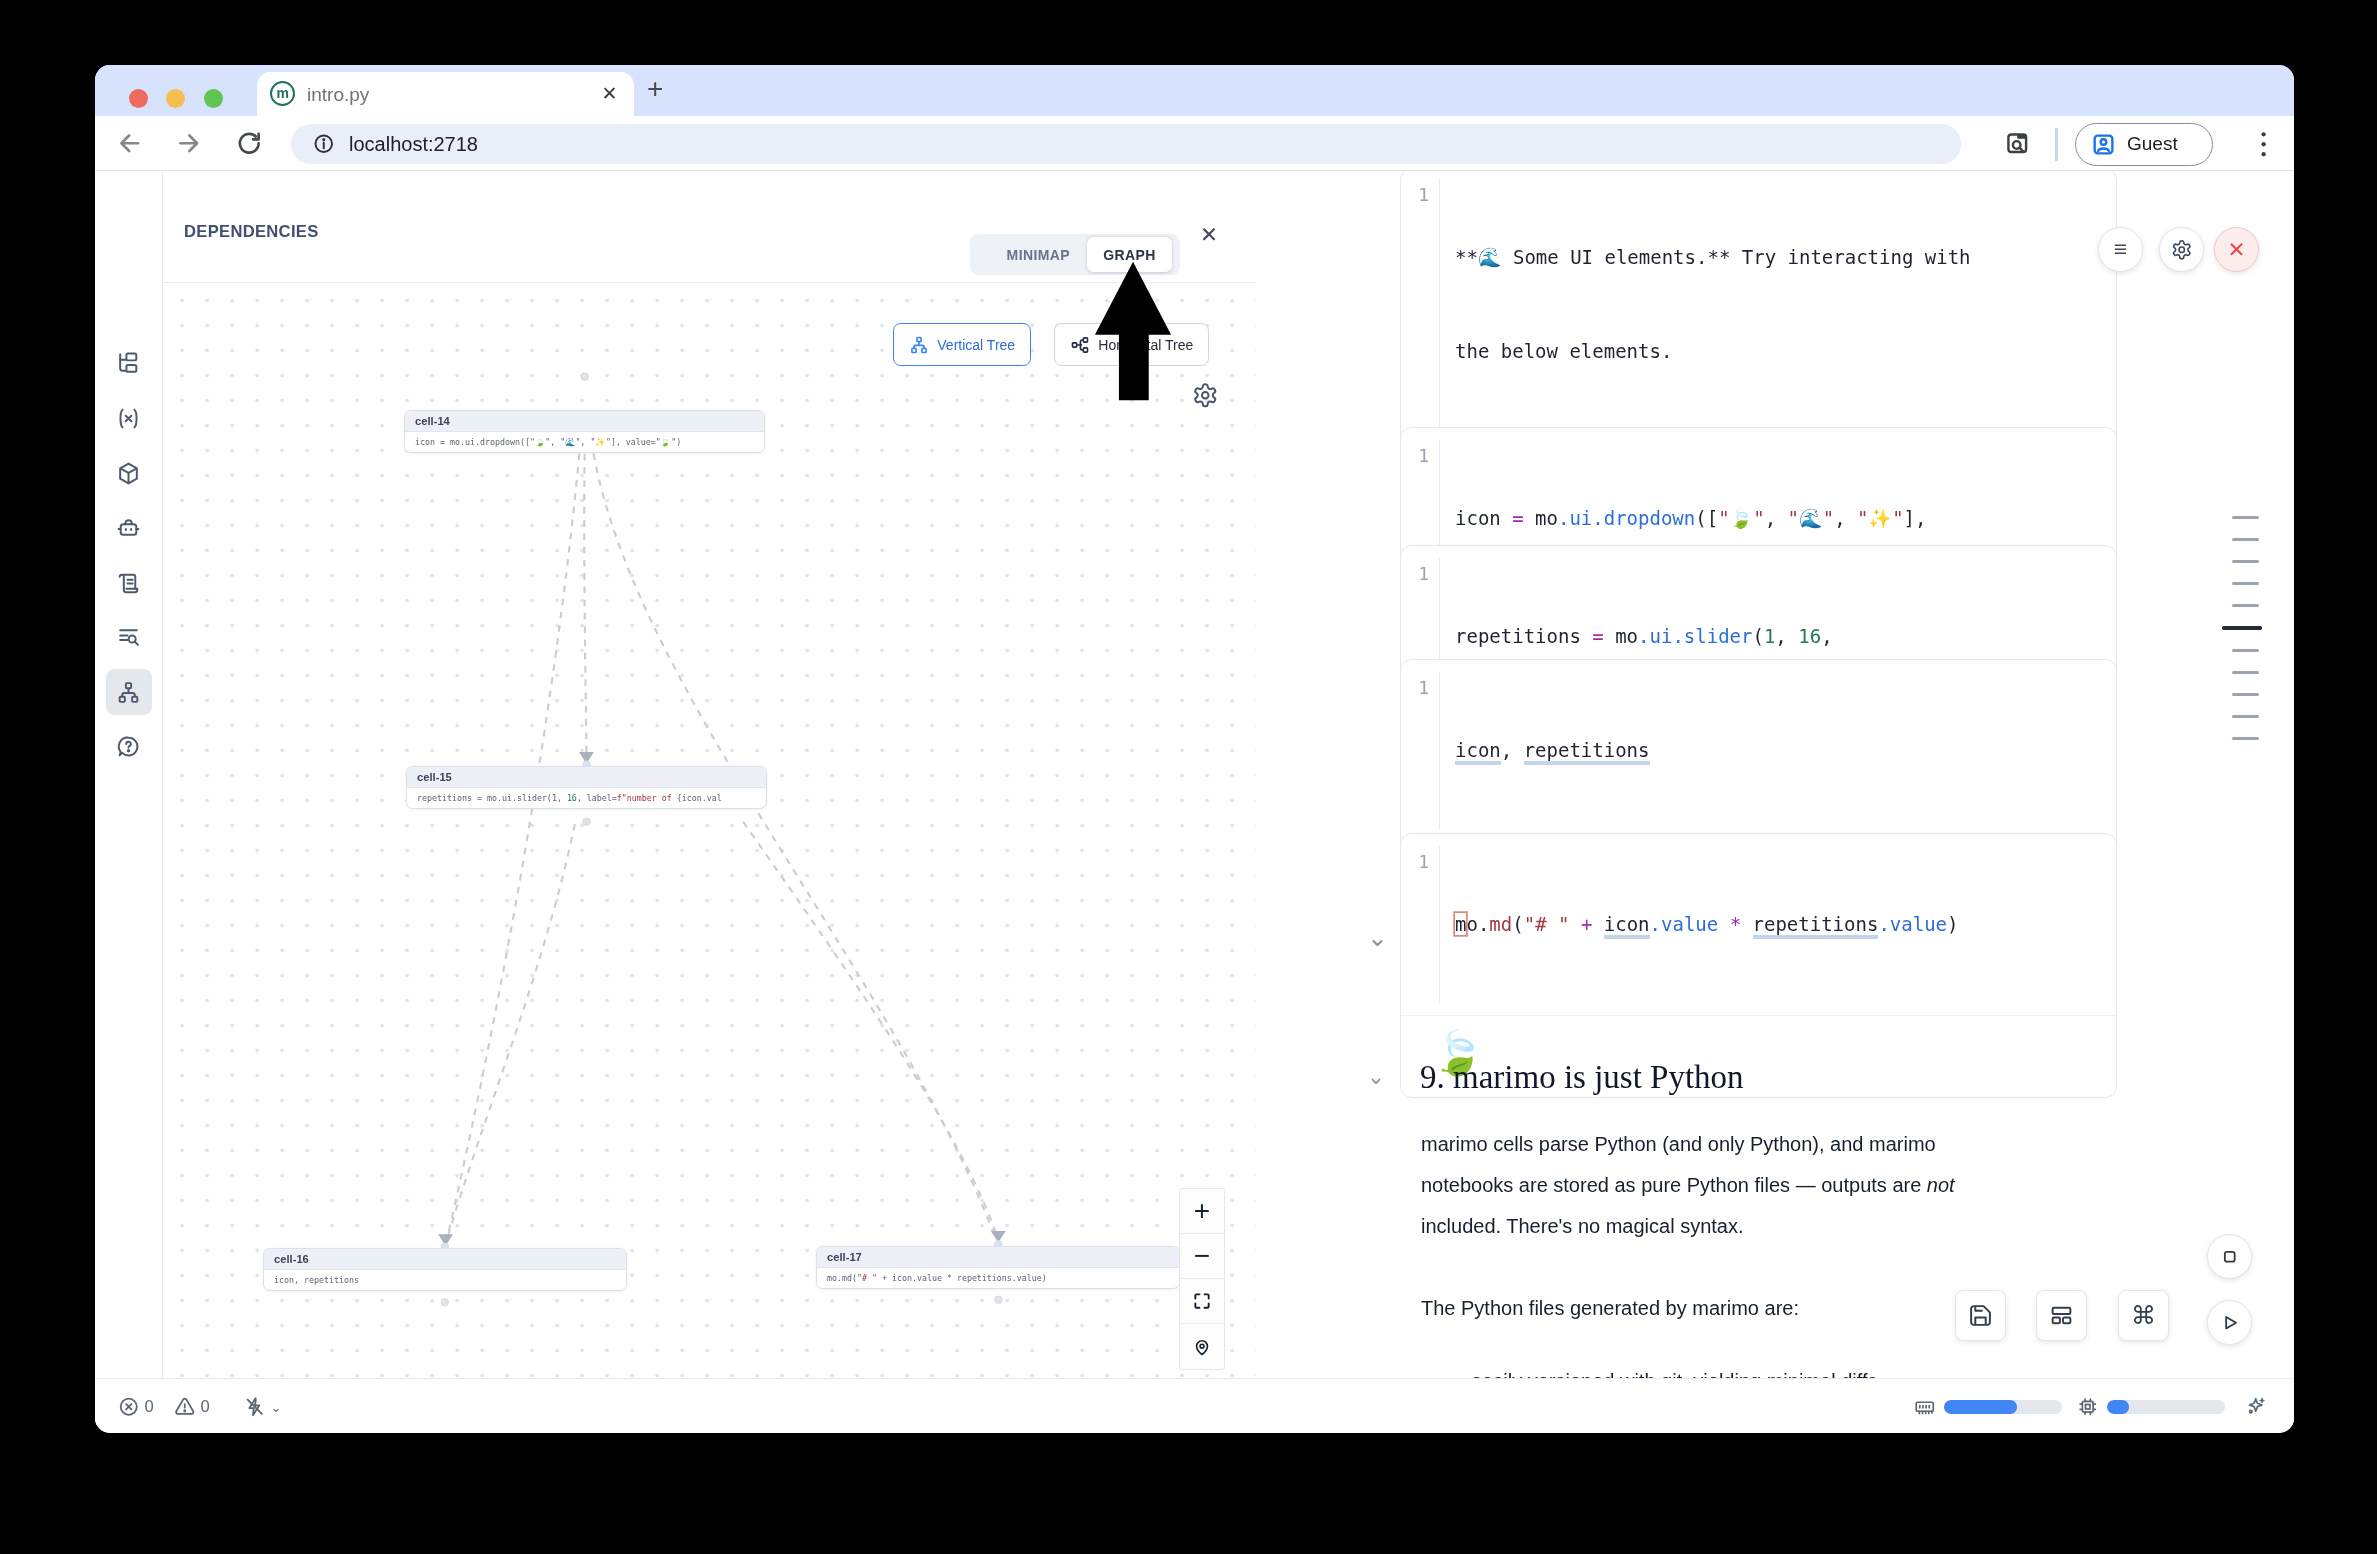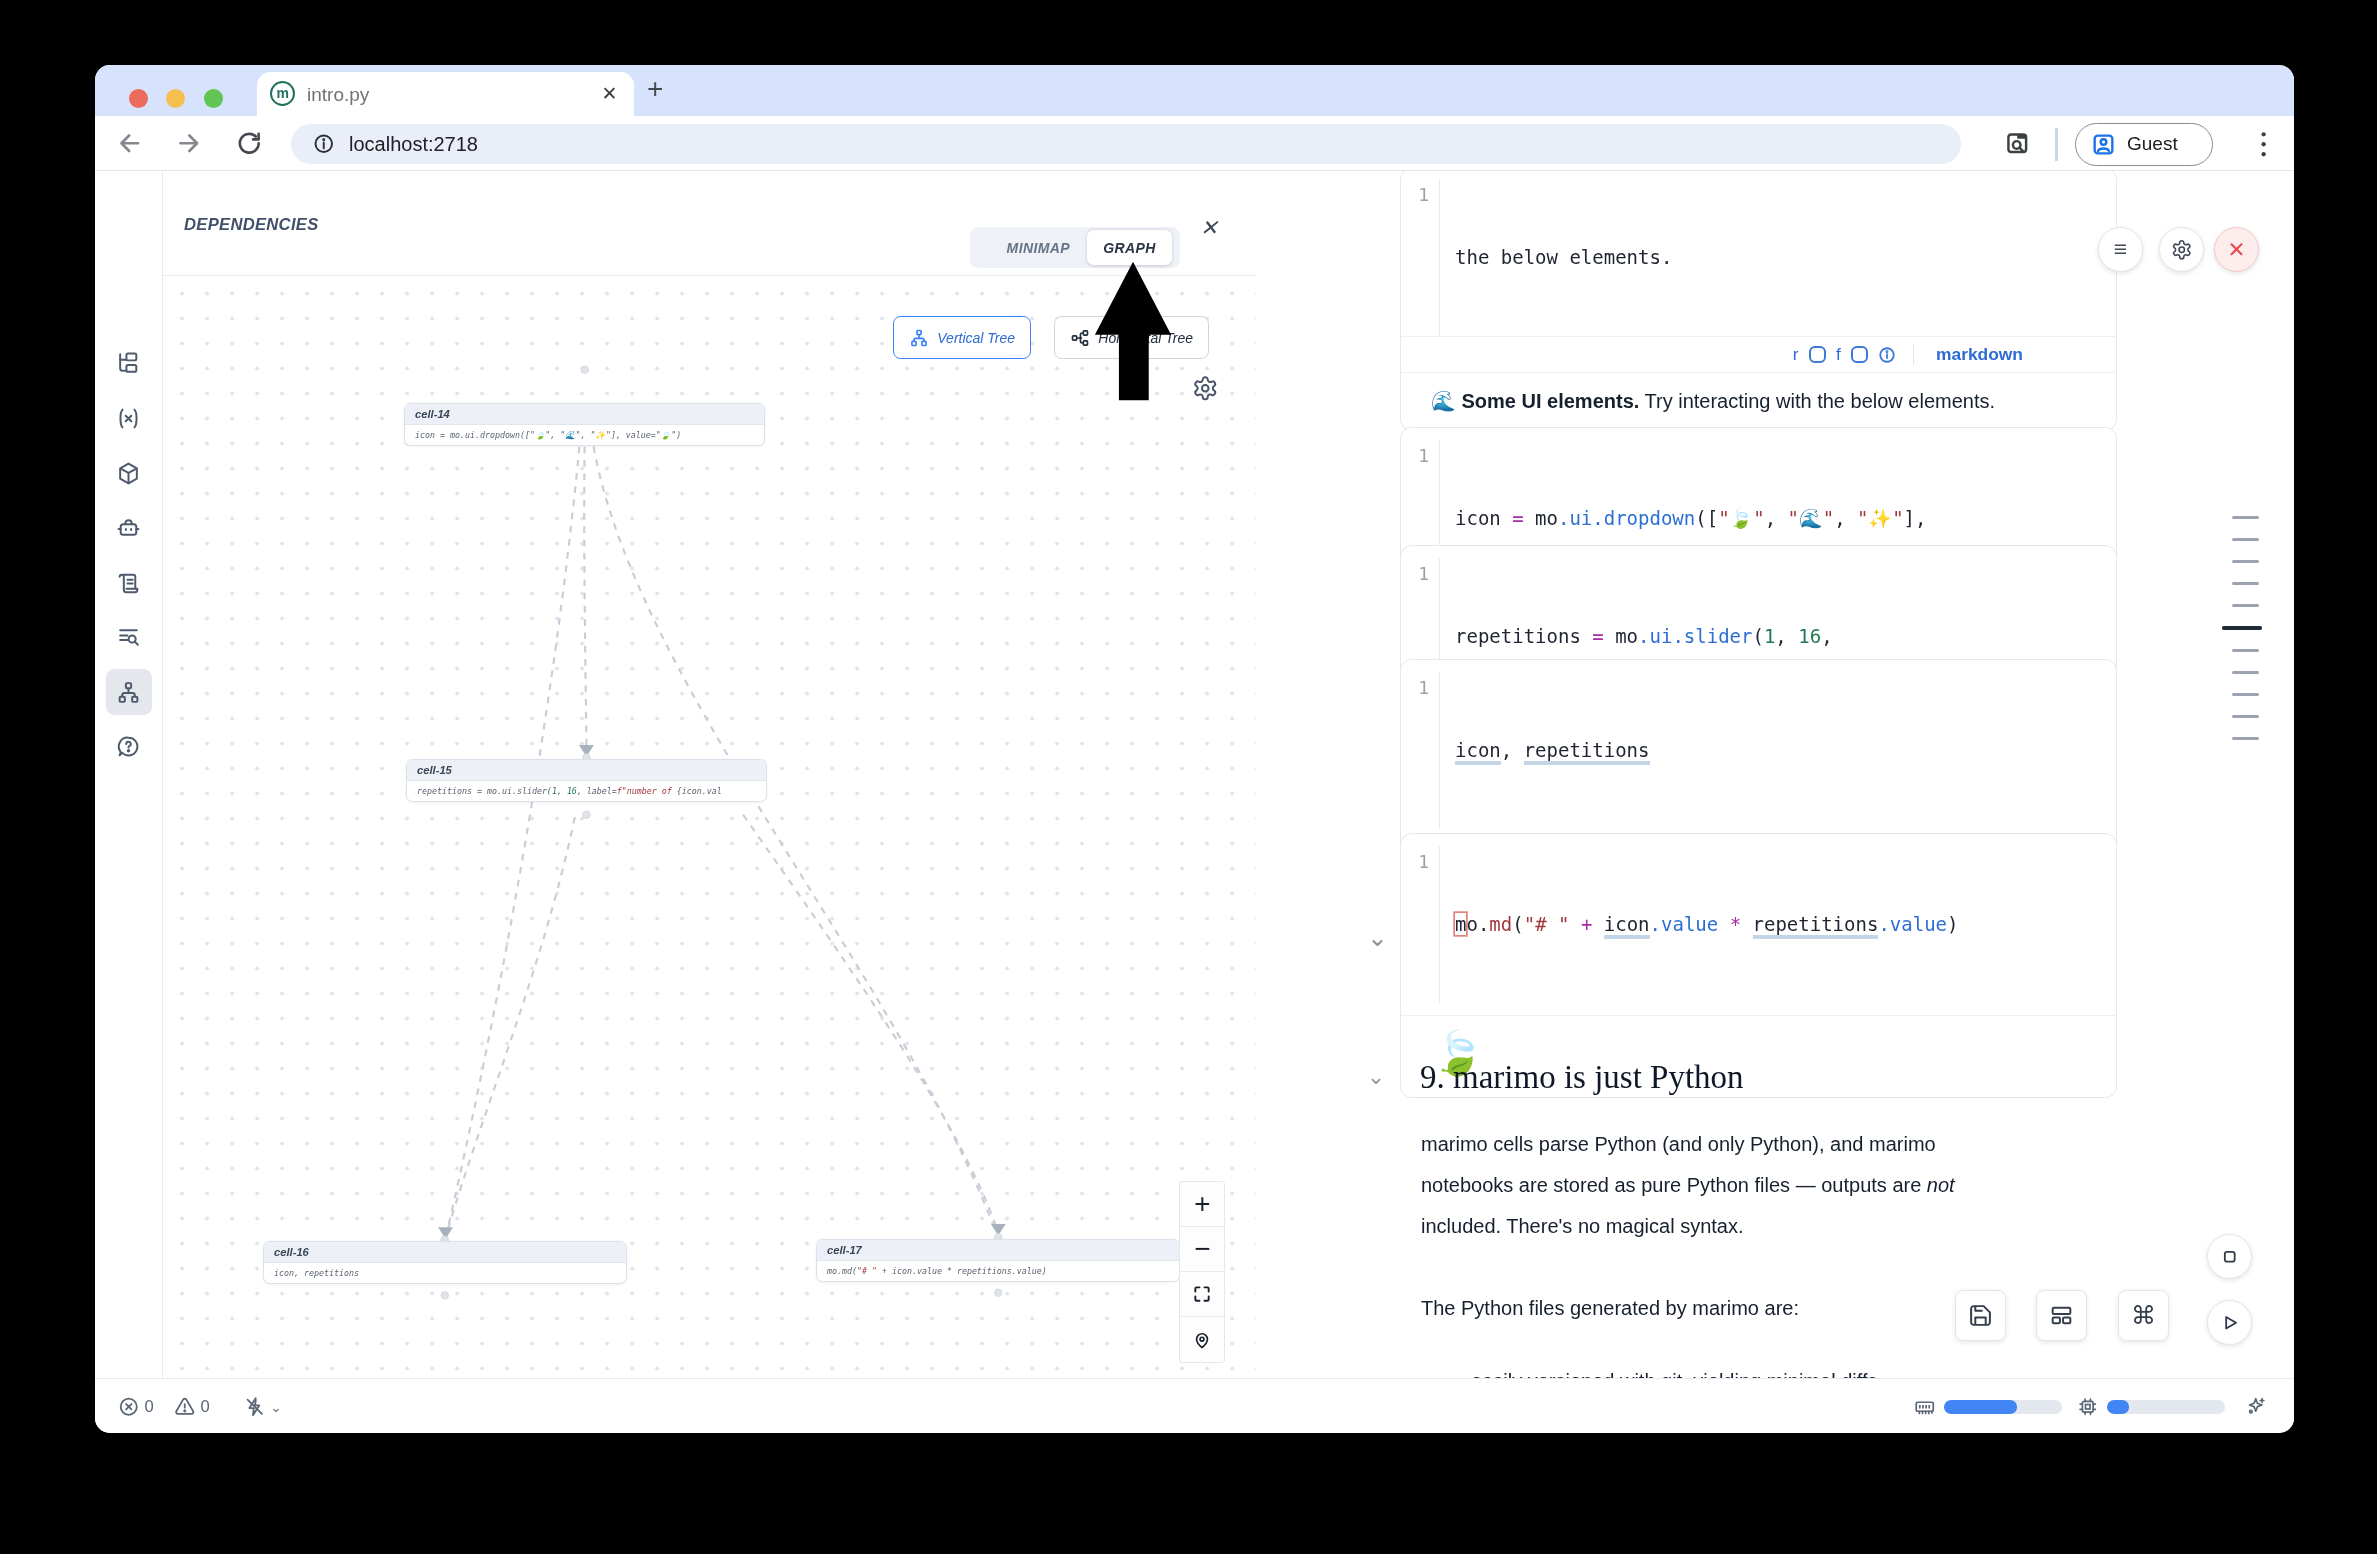--- a/index.html
+++ b/index.html
@@ -30,21 +30,21 @@
   .dots3{position:absolute;left:2162px;top:10px;width:13.3px;height:36px;color:#3c4043;}
 
   
   .appbody{position:absolute;left:0;top:106px;width:2199px;height:1207px;background:#fff;}
   .sidebar{position:absolute;left:0;top:0;width:68px;height:1207px;border-right:1.7px solid #e8ebf0;background:#fff;}
   .sideicon{position:absolute;left:10.8px;width:46px;height:46px;display:flex;align-items:center;justify-content:center;color:#4e5a6b;}
   .sideicon.active{background:#e4e7ec;border-radius:8.3px;}
   .sideicon svg{width:25px;height:25px;}
 
   
-  .depspanel{position:absolute;left:68px;top:1px;width:1093px;height:1207px;background:#fff;font-style:italic;}
+  .depspanel{position:absolute;left:68px;top:8px;width:1093px;height:1207px;background:#fff;}
   .depshead{position:absolute;left:0;top:0;width:1093px;height:104px;border-bottom:1.7px solid #e7eaee;background:#fff;}
   .depstitle{position:absolute;left:21px;top:43px;font-size:16.6px;font-weight:700;letter-spacing:0.3px;color:#42506a;}
   .viewtoggle{position:absolute;left:807px;top:55px;width:210px;height:41px;background:#eef1f6;border-radius:8.3px;display:flex;align-items:center;padding:20px;}
   .vtab{height:35px;border-radius:6.6px;display:flex;align-items:center;justify-content:center;
         font-size:14px;font-weight:700;letter-spacing:0.4px;color:#67738a;padding:0 16.6px;}
   .vtab.active{background:#fff;color:#2b3346;box-shadow:0 0.8px 3.3px rgba(20,30,60,.18);}
   .depsclose{position:absolute;left:1037px;top:43px;font-size:21.5px;color:#3e4758;}
 
   .grapharea{position:absolute;left:0;top:104px;width:1093px;height:1103px;overflow:hidden;
      background-image:radial-gradient(circle,#dfe3ea 1.8px,transparent 2.2px);background-size:25px 25px;background-position:6.6px 5px;}
@@ -352,20 +352,21 @@
           </div>
         </div>
       </div>
 
       <div class="notebook">
 
         <div class="cellbox" style="top:-3.3px;">
           <div class="coderow" style="padding-top:10px;">
             <div class="lncol">1</div>
             <div class="codecol">
+              <div><span class="tk-p">**🌊 Some UI elements.** Try interacting with</span></div>
               <div><span class="tk-p">the below elements.</span></div>
             </div>
           </div>
           <div class="modebar">
             <span class="lbl">r</span>
             <span class="chk"></span>
             <span class="lbl">f</span>
             <span class="chk"></span>
             <svg width="18" height="18" viewBox="0 0 24 24" fill="none" stroke="#3b78d8" stroke-width="2.4">
                 <circle cx="12" cy="12" r="9"></circle>

